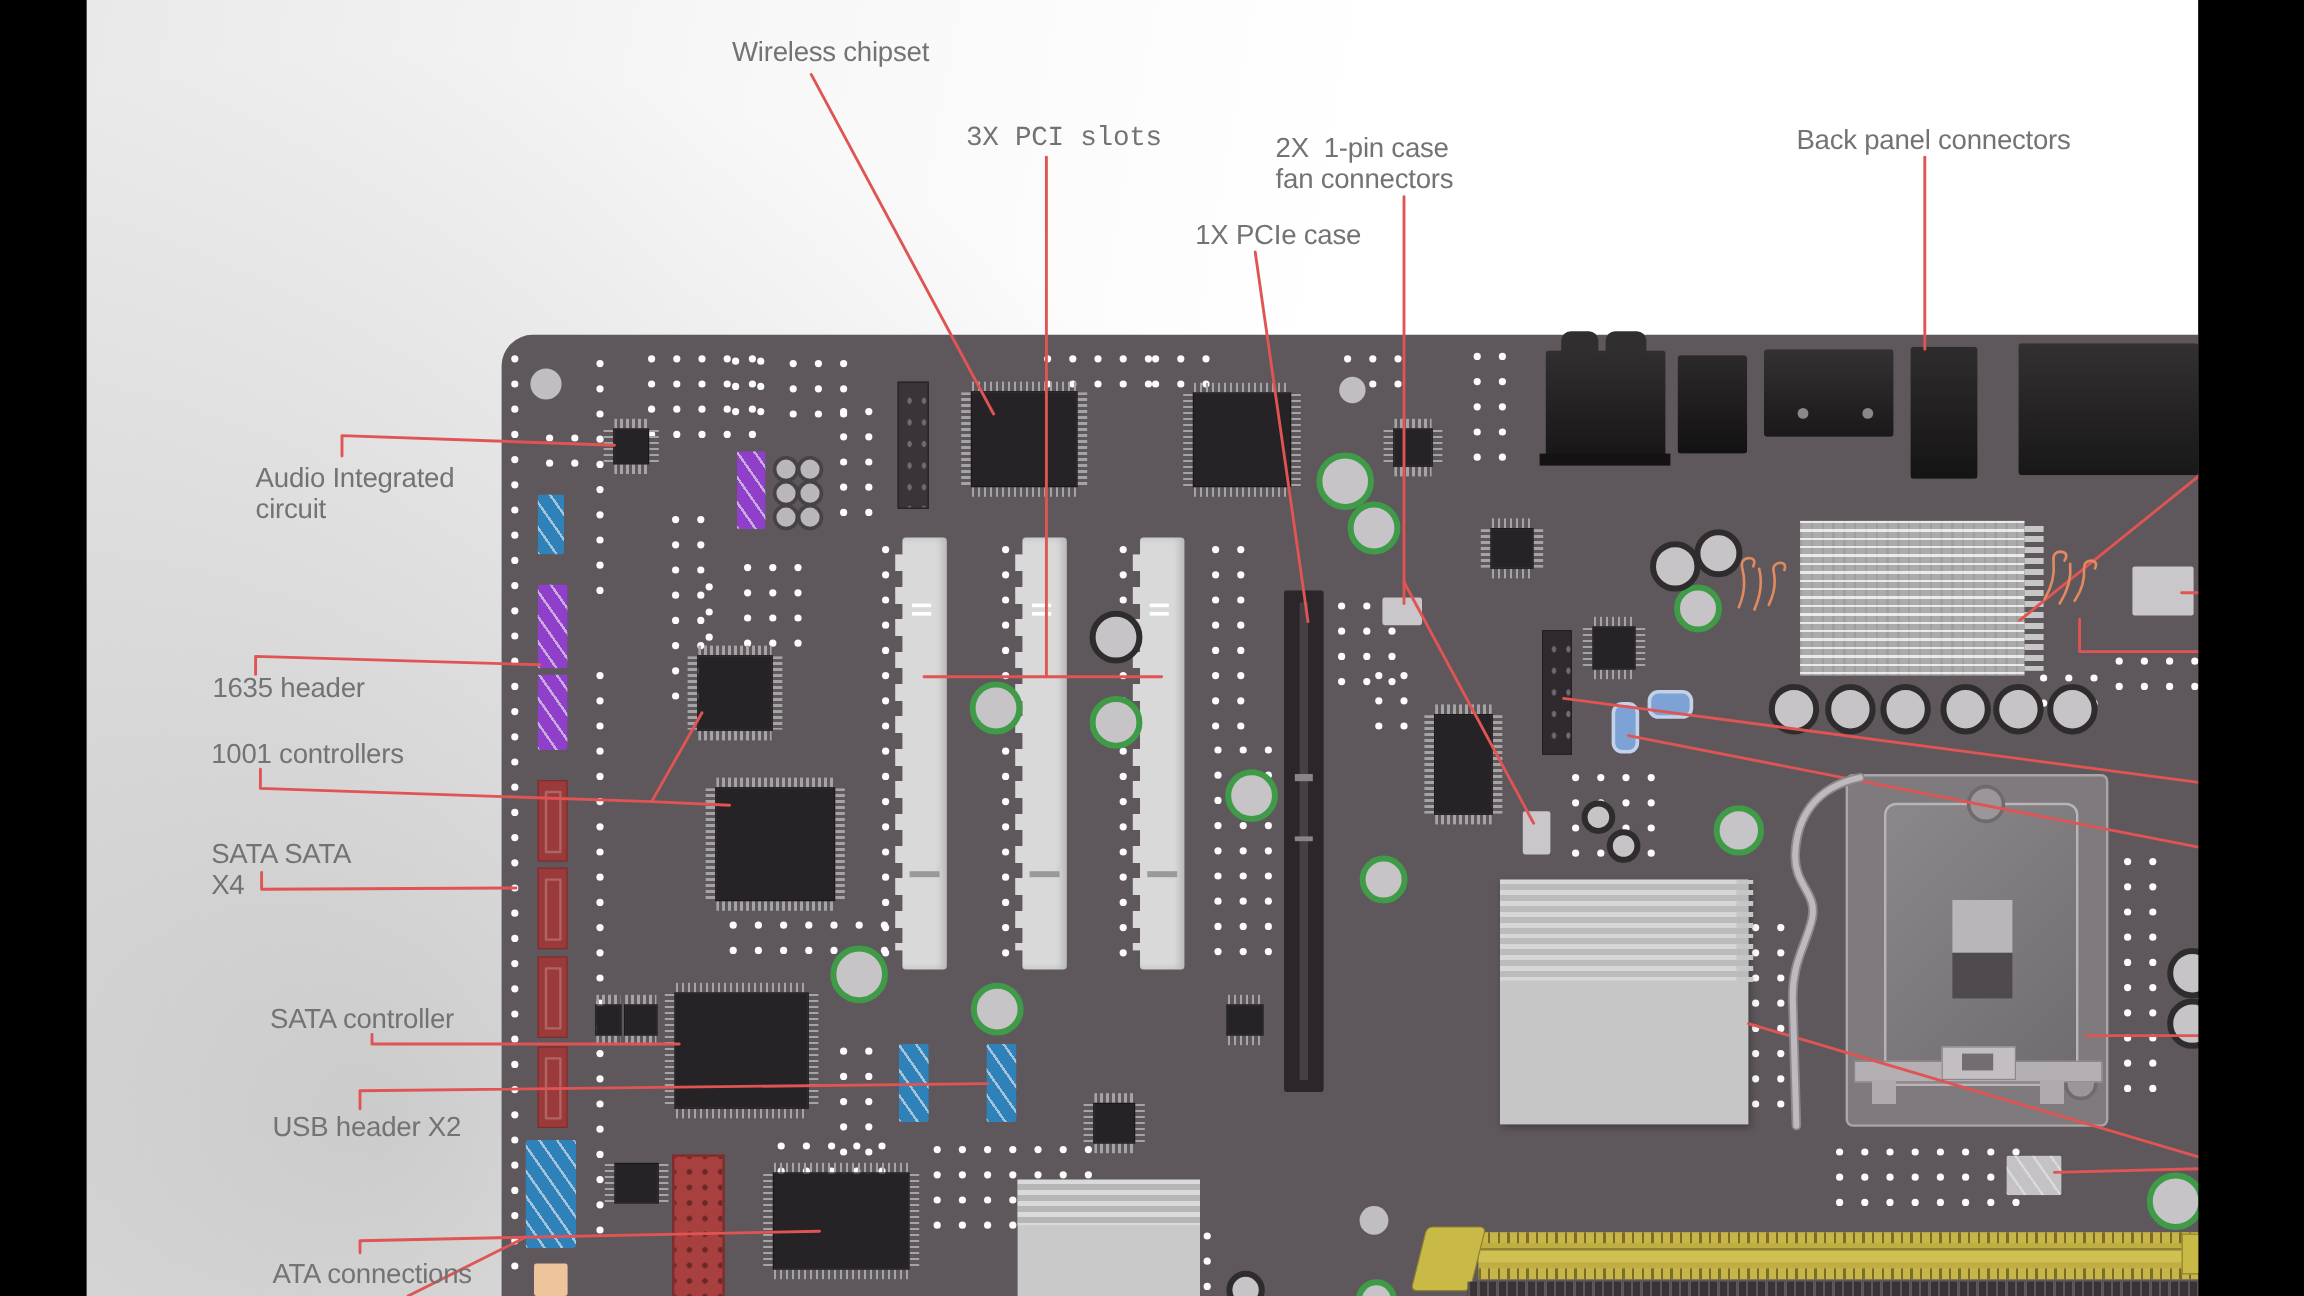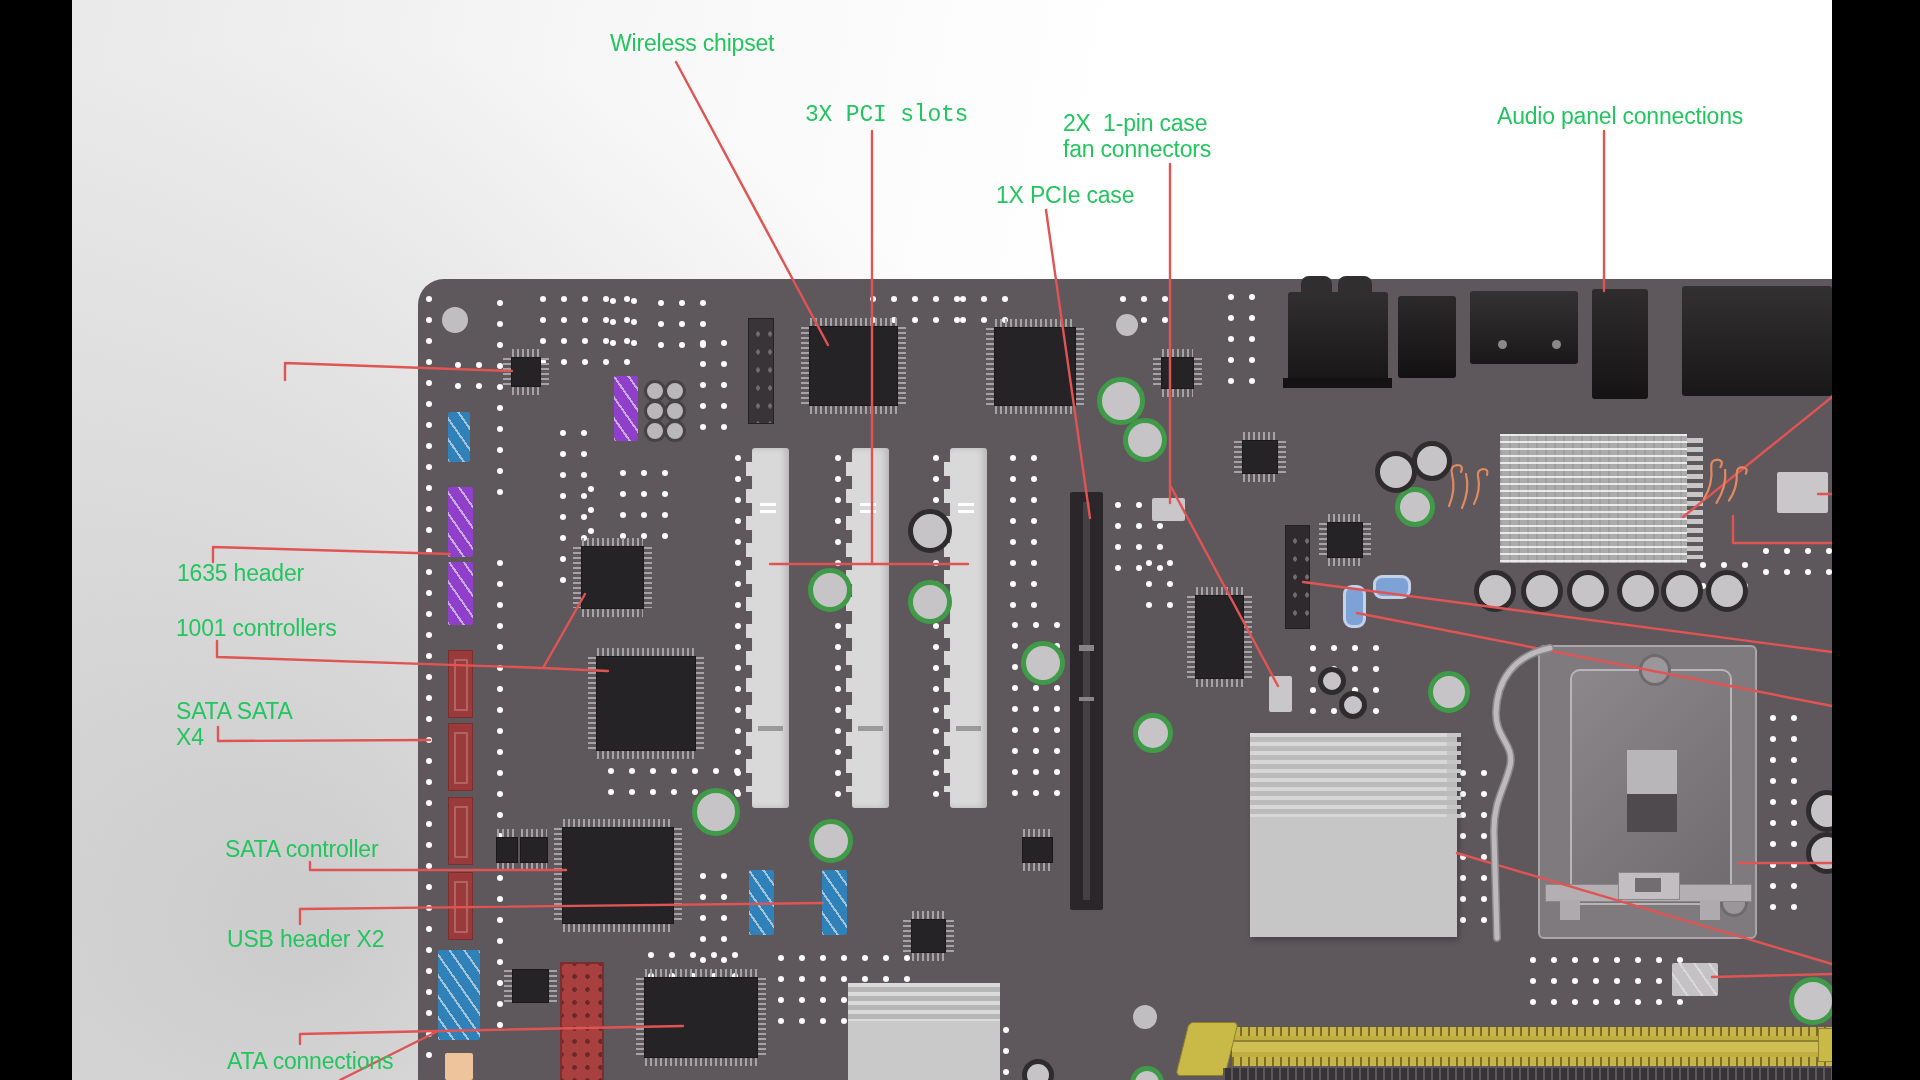--- a/index.html
+++ b/index.html
@@ -12,21 +12,21 @@
       linear-gradient(100deg,#e9e9e9 0%,#f7f7f7 28%,#ffffff 55%,#ffffff 100%);}
   #board{background:#5e575c;border-radius:26px 0 0 0;}
   #bar-left{left:0;top:0;width:72px;height:1080px;background:#000;z-index:50;}
   #bar-right{left:1832px;top:0;width:88px;height:1080px;background:#000;z-index:50;}
   .layer{left:0;top:0;width:1920px;height:1080px;}
   #dots-layer{z-index:18;}
   #components-layer{z-index:20;}
   #overlay-svg{z-index:35;pointer-events:none;}
   #labels-layer{z-index:40;pointer-events:none;}
   .label{position:absolute;font-size:23px;line-height:26px;letter-spacing:-0.2px;
-         color:#22c55e;white-space:pre;}
+         color:#737373;white-space:pre;}
   .dot{position:absolute;width:6px;height:6px;border-radius:50%;background:#fbfbfb;}
   .chipbody{position:absolute;background:#262326;outline:1px solid #1a181a;}
 </style>
 </head>
 <body>
 
 <div id="stage">
   <div id="content-bg" class="abs"></div>
   <div id="board" class="abs" style="left:418px;top:279px;width:1500px;height:900px;"></div>
   <div id="dots-layer" class="abs layer">
@@ -768,29 +768,31 @@
       <polyline points="1712,977 1832,974" fill="none" stroke="#e05454" stroke-width="2.4" stroke-linecap="round" stroke-linejoin="round"></polyline>
       <polyline points="1832,397 1683,517" fill="none" stroke="#e05454" stroke-width="2.4" stroke-linecap="round" stroke-linejoin="round"></polyline>
       <polyline points="1818,494 1832,494" fill="none" stroke="#e05454" stroke-width="2.4" stroke-linecap="round" stroke-linejoin="round"></polyline>
       <polyline points="1733,516 1733,543 1832,543" fill="none" stroke="#e05454" stroke-width="2.4" stroke-linecap="round" stroke-linejoin="round"></polyline>
       <path d="M1550,648 C1512,656 1497,682 1496,712 C1495,738 1515,744 1510,766 C1505,788 1493,802 1494,834 L1497,938" fill="none" stroke="#8a868a" stroke-width="8" stroke-linecap="round"></path>
       <path d="M1550,648 C1512,656 1497,682 1496,712 C1495,738 1515,744 1510,766 C1505,788 1493,802 1494,834 L1497,938" fill="none" stroke="#bdb9bd" stroke-width="5" stroke-linecap="round"></path>
       <path d="M4,44 q7,-16 3,-32 q-2,-8 5,-9 q7,0 4,7 M17,46 q8,-18 4,-34 M29,42 q7,-14 4,-28 q-1,-6 5,-7 q6,0 4,6" fill="none" stroke="#e08a5f" stroke-width="2.2" stroke-linecap="round" transform="translate(1445,462)"></path>
       <path d="M4,44 q7,-16 3,-32 q-2,-8 5,-9 q7,0 4,7 M17,46 q8,-18 4,-34 M29,42 q7,-14 4,-28 q-1,-6 5,-7 q6,0 4,6" fill="none" stroke="#e08a5f" stroke-width="2.2" stroke-linecap="round" transform="translate(1706,455) rotate(8)"></path>
     </svg>
   <div id="labels-layer" class="abs layer">
+      <div class="label" style="left: 213px; top: 385px;">Audio Integrated
+circuit</div>
       <div class="label" style="left: 177px; top: 560px;">1635 header</div>
       <div class="label" style="left: 176px; top: 615px;">1001 controllers</div>
       <div class="label" style="left: 176px; top: 698px;">SATA SATA
 X4</div>
       <div class="label" style="left: 225px; top: 836px;">SATA controller</div>
       <div class="label" style="left: 227px; top: 926px;">USB header X2</div>
       <div class="label" style="left: 227px; top: 1048px;">ATA connections</div>
       <div class="label" style="left: 610px; top: 30px;">Wireless chipset</div>
       <div class="label" style="left: 805px; top: 102px; font-family: Liberation Mono, monospace;">3X PCI slots</div>
       <div class="label" style="left: 996px; top: 182px;">1X PCIe case</div>
       <div class="label" style="left: 1063px; top: 110px;">2X  1-pin case
 fan connectors</div>
-      <div class="label" style="left: 1497px; top: 103px;">Audio panel connections</div>
+      <div class="label" style="left: 1497px; top: 103px;">Back panel connectors</div>
     </div>
   <div id="bar-left" class="abs"></div>
   <div id="bar-right" class="abs"></div>
 </div>
 
 </body></html>

